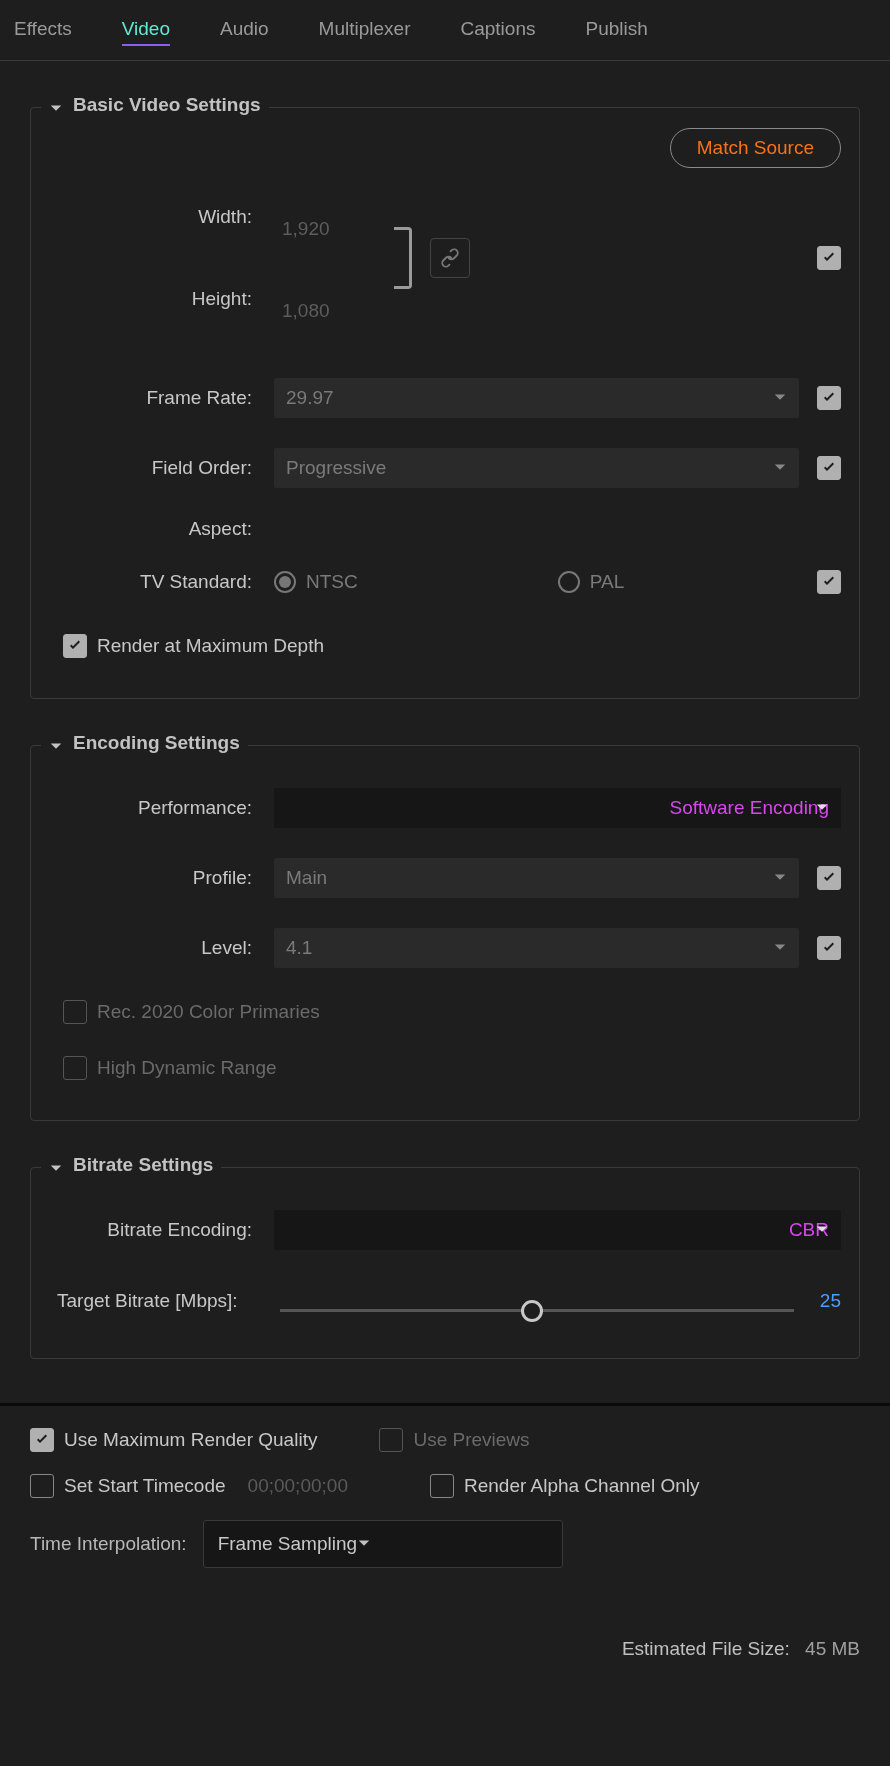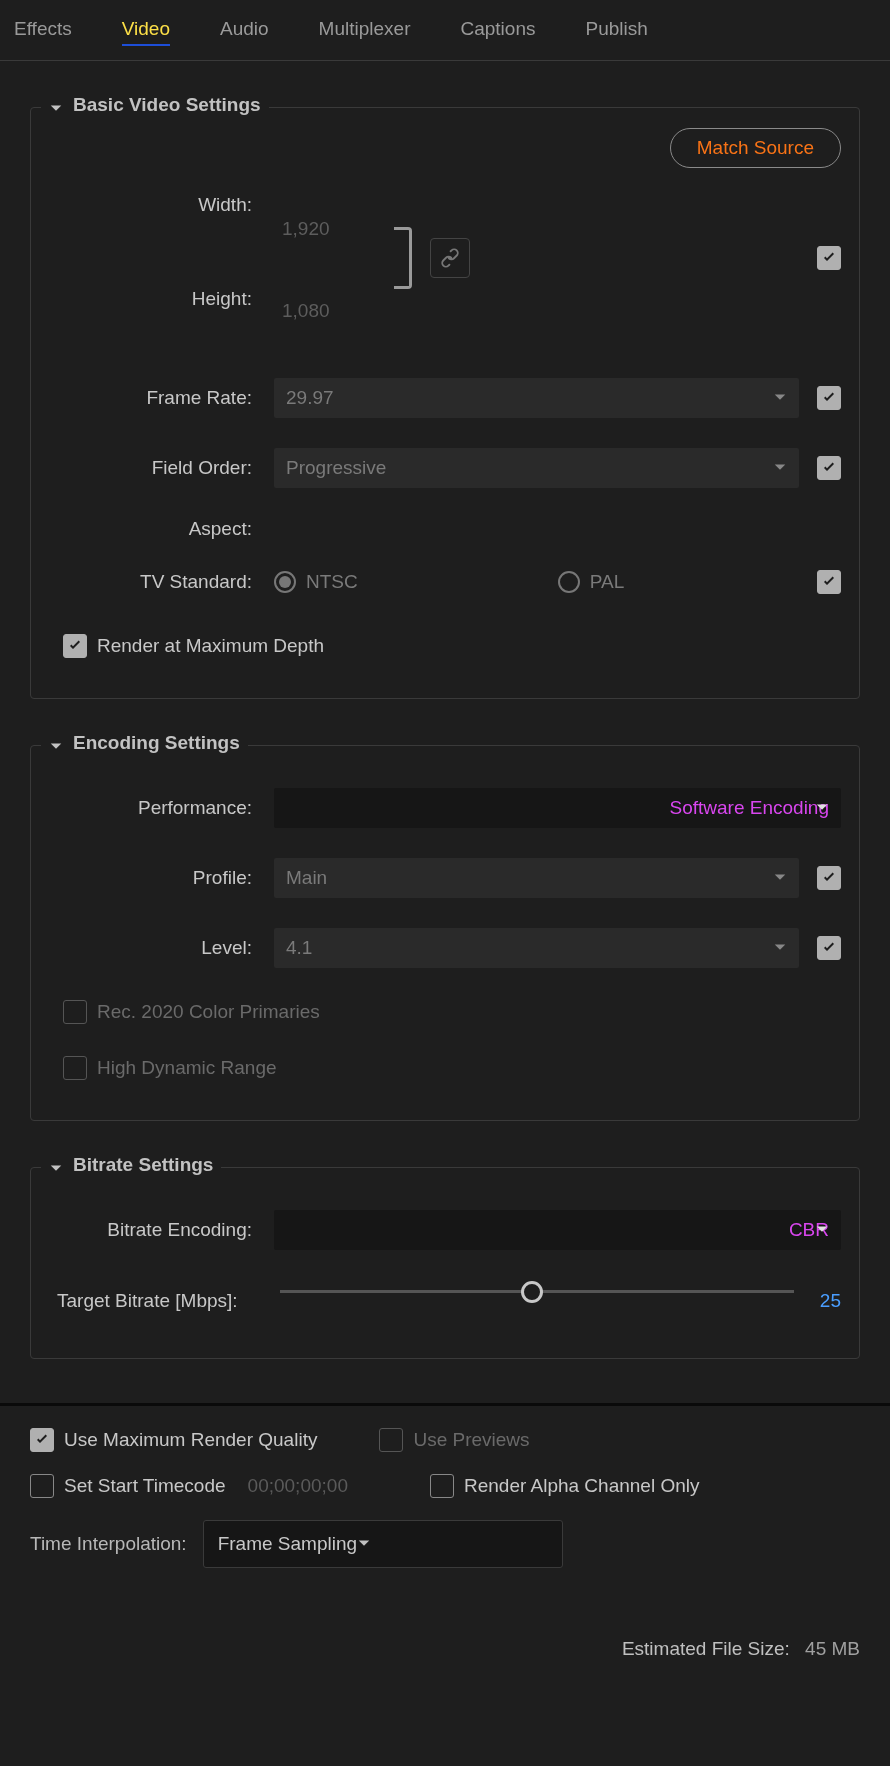--- a/index.html
+++ b/index.html
@@ -1,21 +1,21 @@
 <!DOCTYPE html>
 <html><head>
 <meta charset="utf-8">
 <style>
   * { box-sizing: border-box; margin: 0; padding: 0; font-family: -apple-system, "Segoe UI", Arial, sans-serif; }
   body { background: #1e1e1e; color: #b8b8b8; width: 890px; height: 1766px; overflow: hidden; font-size: 19px; }
   
   
   .tab-bar { display: flex; gap: 50px; padding: 18px 14px 14px 14px; border-bottom: 1px solid #3a3a3a; }
   .tab { color: #9a9a9a; cursor: pointer; padding-bottom: 6px; }
-  .tab.active { color: #fde047; border-bottom: 2px solid #1d4ed8; padding-bottom: 4px; }
+  .tab.active { color: #5eead4; border-bottom: 2px solid #8b5cf6; padding-bottom: 4px; }
 
   .scroll-area { padding: 0 30px; }
 
   
   .section { border: 1px solid #3a3a3a; border-radius: 4px; padding: 24px 18px 40px 18px; margin-top: 46px; position: relative; }
   .section-header { position: absolute; top: -14px; left: 10px; background: #1e1e1e; padding: 0 8px; display: flex; align-items: center; gap: 10px; font-weight: 600; color: #c2c2c2; cursor: pointer; }
   .chevron { width: 14px; height: 14px; display: inline-block; }
   .chevron svg { width: 100%; height: 100%; fill: #c2c2c2; }
 
   .match-source { float: right; background: transparent; border: 1.5px solid #8a8a8a; color: #f97316; border-radius: 22px; padding: 8px 26px; font-size: 19px; cursor: pointer; margin-top: -4px; }
@@ -47,21 +47,21 @@
 
   .radio-grp { display: flex; gap: 200px; flex: 1; align-items: center; }
   .radio-item { display: flex; align-items: center; gap: 10px; cursor: pointer; color: #7a7a7a; }
   .radio-circle { width: 22px; height: 22px; border-radius: 50%; border: 2px solid #777; display: flex; align-items: center; justify-content: center; }
   .radio-circle.selected::after { content: ""; width: 12px; height: 12px; border-radius: 50%; background: #777; }
 
   .checkbox-label { display: flex; align-items: center; gap: 10px; cursor: pointer; color: #c8c8c8; }
   .checkbox-label.dim { color: #6a6a6a; }
 
   
-  .slider-wrap { flex: 1; display: flex; align-items: flex-start; gap: 20px; }
+  .slider-wrap { flex: 1; display: flex; align-items: flex-end; gap: 20px; }
   .slider-track { flex: 1; height: 3px; background: #555; position: relative; margin: 0 6px; }
   .slider-thumb { position: absolute; width: 22px; height: 22px; border-radius: 50%; background: #1e1e1e; border: 3px solid #c8c8c8; top: 50%; transform: translate(-50%, -50%); cursor: pointer; }
   .slider-value { color: #4a9eff; font-size: 19px; }
 
   
   .bottom-panel { border-top: 3px solid #0a0a0a; margin-top: 44px; padding: 22px 30px 0 30px; text-align: right; }
   .bottom-row { display: flex; align-items: center; gap: 16px; margin-bottom: 22px; flex-wrap: wrap; }
   .bottom-row .gap { width: 30px; }
   .timecode-text { color: #5a5a5a; margin-left: 6px; }
   .dropdown-sm { background: #161616; border: 1px solid #3a3a3a; height: 48px; width: 360px; display: flex; align-items: center; padding: 0 14px; color: #c8c8c8; border-radius: 3px; position: relative; cursor: pointer; }
@@ -89,21 +89,21 @@
           </svg></span>
     <span>Basic Video Settings</span>
   </div>
 
   <button class="match-source">Match Source</button>
   <div style="clear:both"></div>
 
   <div style="display:flex; align-items:center; margin-top:26px;">
     <div class="link-pair" style="flex:1; align-items:center;">
       <div style="display:flex; flex-direction:column; gap:36px;">
-        <div style="display:flex; ">
+        <div style="display:flex; align-items:center;">
           <div class="label">Width:</div>
           <div class="value-dim">1,920</div>
         </div>
         <div style="display:flex; align-items:center;">
           <div class="label">Height:</div>
           <div class="value-dim">1,080</div>
         </div>
       </div>
       <div class="link-group">
         <div class="link-bracket"></div>

